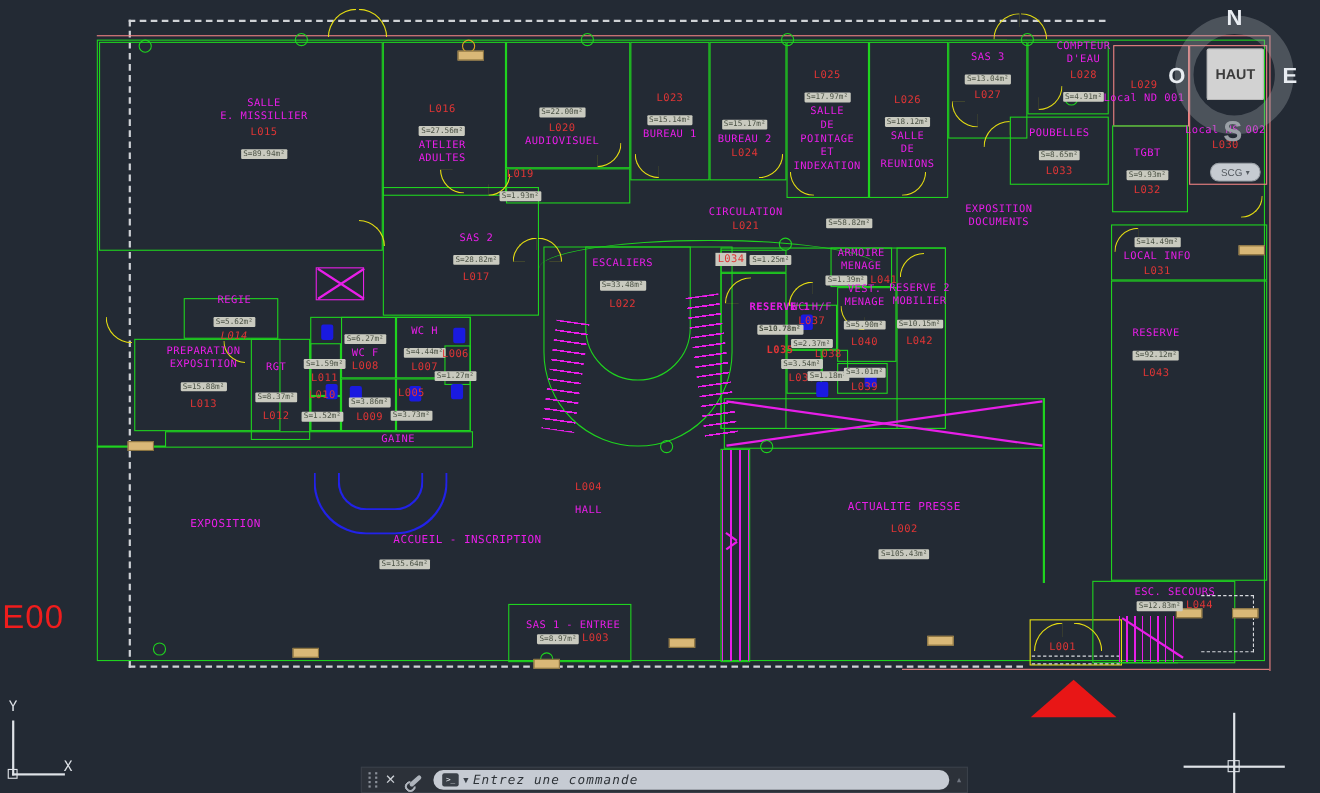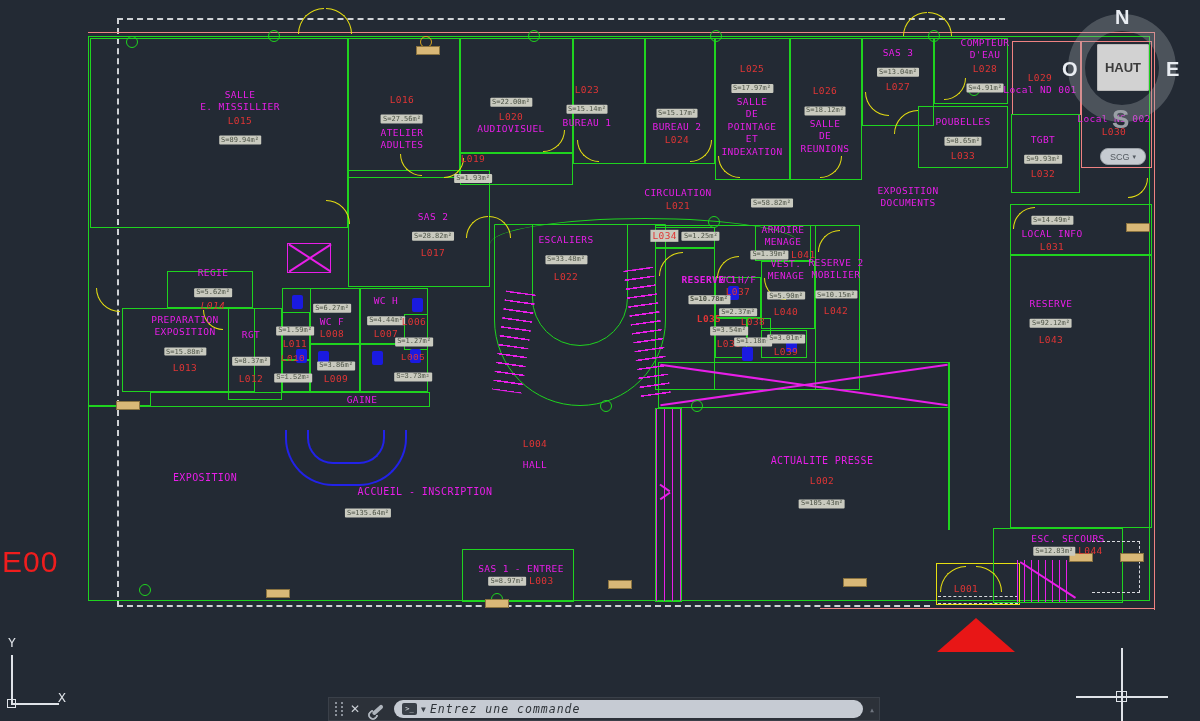--- a/index.html
+++ b/index.html
@@ -228,21 +228,21 @@
   <div id="tri"></div>
 
   <div class="lbl" style="left:240px;top:118px;">
     <span class="nm">SALLE
 E. MISSILLIER</span><span class="cd">L015</span><span class="ar">S=89.94m²</span></div>
   <div class="lbl" style="left:402px;top:122px;">
     <span class="cd">L016</span><span class="ar">S=27.56m²</span><span class="nm">ATELIER
 ADULTES</span></div>
   <div class="lbl" style="left:511px;top:112px;">
     <span class="ar">S=22.00m²</span><span class="cd">L020</span><span class="nm">AUDIOVISUEL</span></div>
-  <div class="lbl" style="left:587px;top:106px;text-align:center;">
+  <div class="lbl" style="left:609px;top:106px;text-align:center;">
     <span class="cd">L023</span><span class="ar">S=15.14m²</span><span class="nm">BUREAU 1</span></div>
   <div class="lbl" style="left:677px;top:123px;">
     <span class="ar">S=15.17m²</span><span class="nm">BUREAU 2</span><span class="cd">L024</span></div>
   <div class="lbl" style="left:752px;top:110px;">
     <span class="cd">L025</span><span class="ar">S=17.97m²</span><span class="nm">SALLE
 DE
 POINTAGE
 ET
 INDEXATION</span></div>
   <div class="lbl" style="left:825px;top:120px;">
@@ -322,25 +322,25 @@
   <div class="lbl" style="left:251px;top:357px;">
     <span class="nm">RGT</span><span class="ar" style="margin-top:16px;">S=8.37m²</span><span class="cd" style="margin-top:4px;">L012</span></div>
   <div class="lbl" style="left:295px;top:334px;">
     <span class="ar" style="margin-top:0;">S=1.59m²</span><span class="cd" style="margin-top:0;">L011</span></div>
   <div class="lbl" style="left:332px;top:316px;">
     <span class="ar" style="margin-top:12px;">S=6.27m²</span><span class="nm">WC F</span><span class="cd" style="margin-top:0;">L008</span></div>
   <div class="lbl" style="left:386px;top:318px;">
     <span class="nm">WC H</span><span class="ar" style="margin-top:0;">S=4.44m²</span><span class="cd" style="margin-top:0;">L007</span></div>
   <div class="lbl" style="left:414px;top:333px;">
     <span class="cd" style="margin-top:0;">L006</span><span class="ar" style="margin-top:0;">S=1.27m²</span></div>
-  <div class="lbl" style="left:293px;top:370px;font-family:Liberation Mono, monospace;">
+  <div class="lbl" style="left:293px;top:370px;">
     <span class="cd" style="margin-top:0;">L010</span><span class="ar" style="margin-top:0;">S=1.52m²</span></div>
   <div class="lbl" style="left:336px;top:369px;">
     <span class="ar" style="margin-top:0;">S=3.86m²</span><span class="cd" style="margin-top:0;">L009</span></div>
-  <div class="lbl" style="left:413px;top:369px;font-family:Liberation Mono, monospace;">
+  <div class="lbl" style="left:374px;top:369px;">
     <span class="cd" style="margin-top:0;">L005</span><span class="ar" style="margin-top:0;">S=3.73m²</span></div>
   <div class="lbl" style="left:362px;top:400px;">
     <span class="nm">GAINE</span>
     </div>
   <div class="lbl" style="left:205px;top:477px;">
     <span class="nm" style="font-size:10px;">EXPOSITION</span>
     </div>
   <div class="lbl" style="left:425px;top:491px;">
     <span class="nm" style="font-size:10px;">ACCUEIL - INSCRIPTION</span>
     </div>

